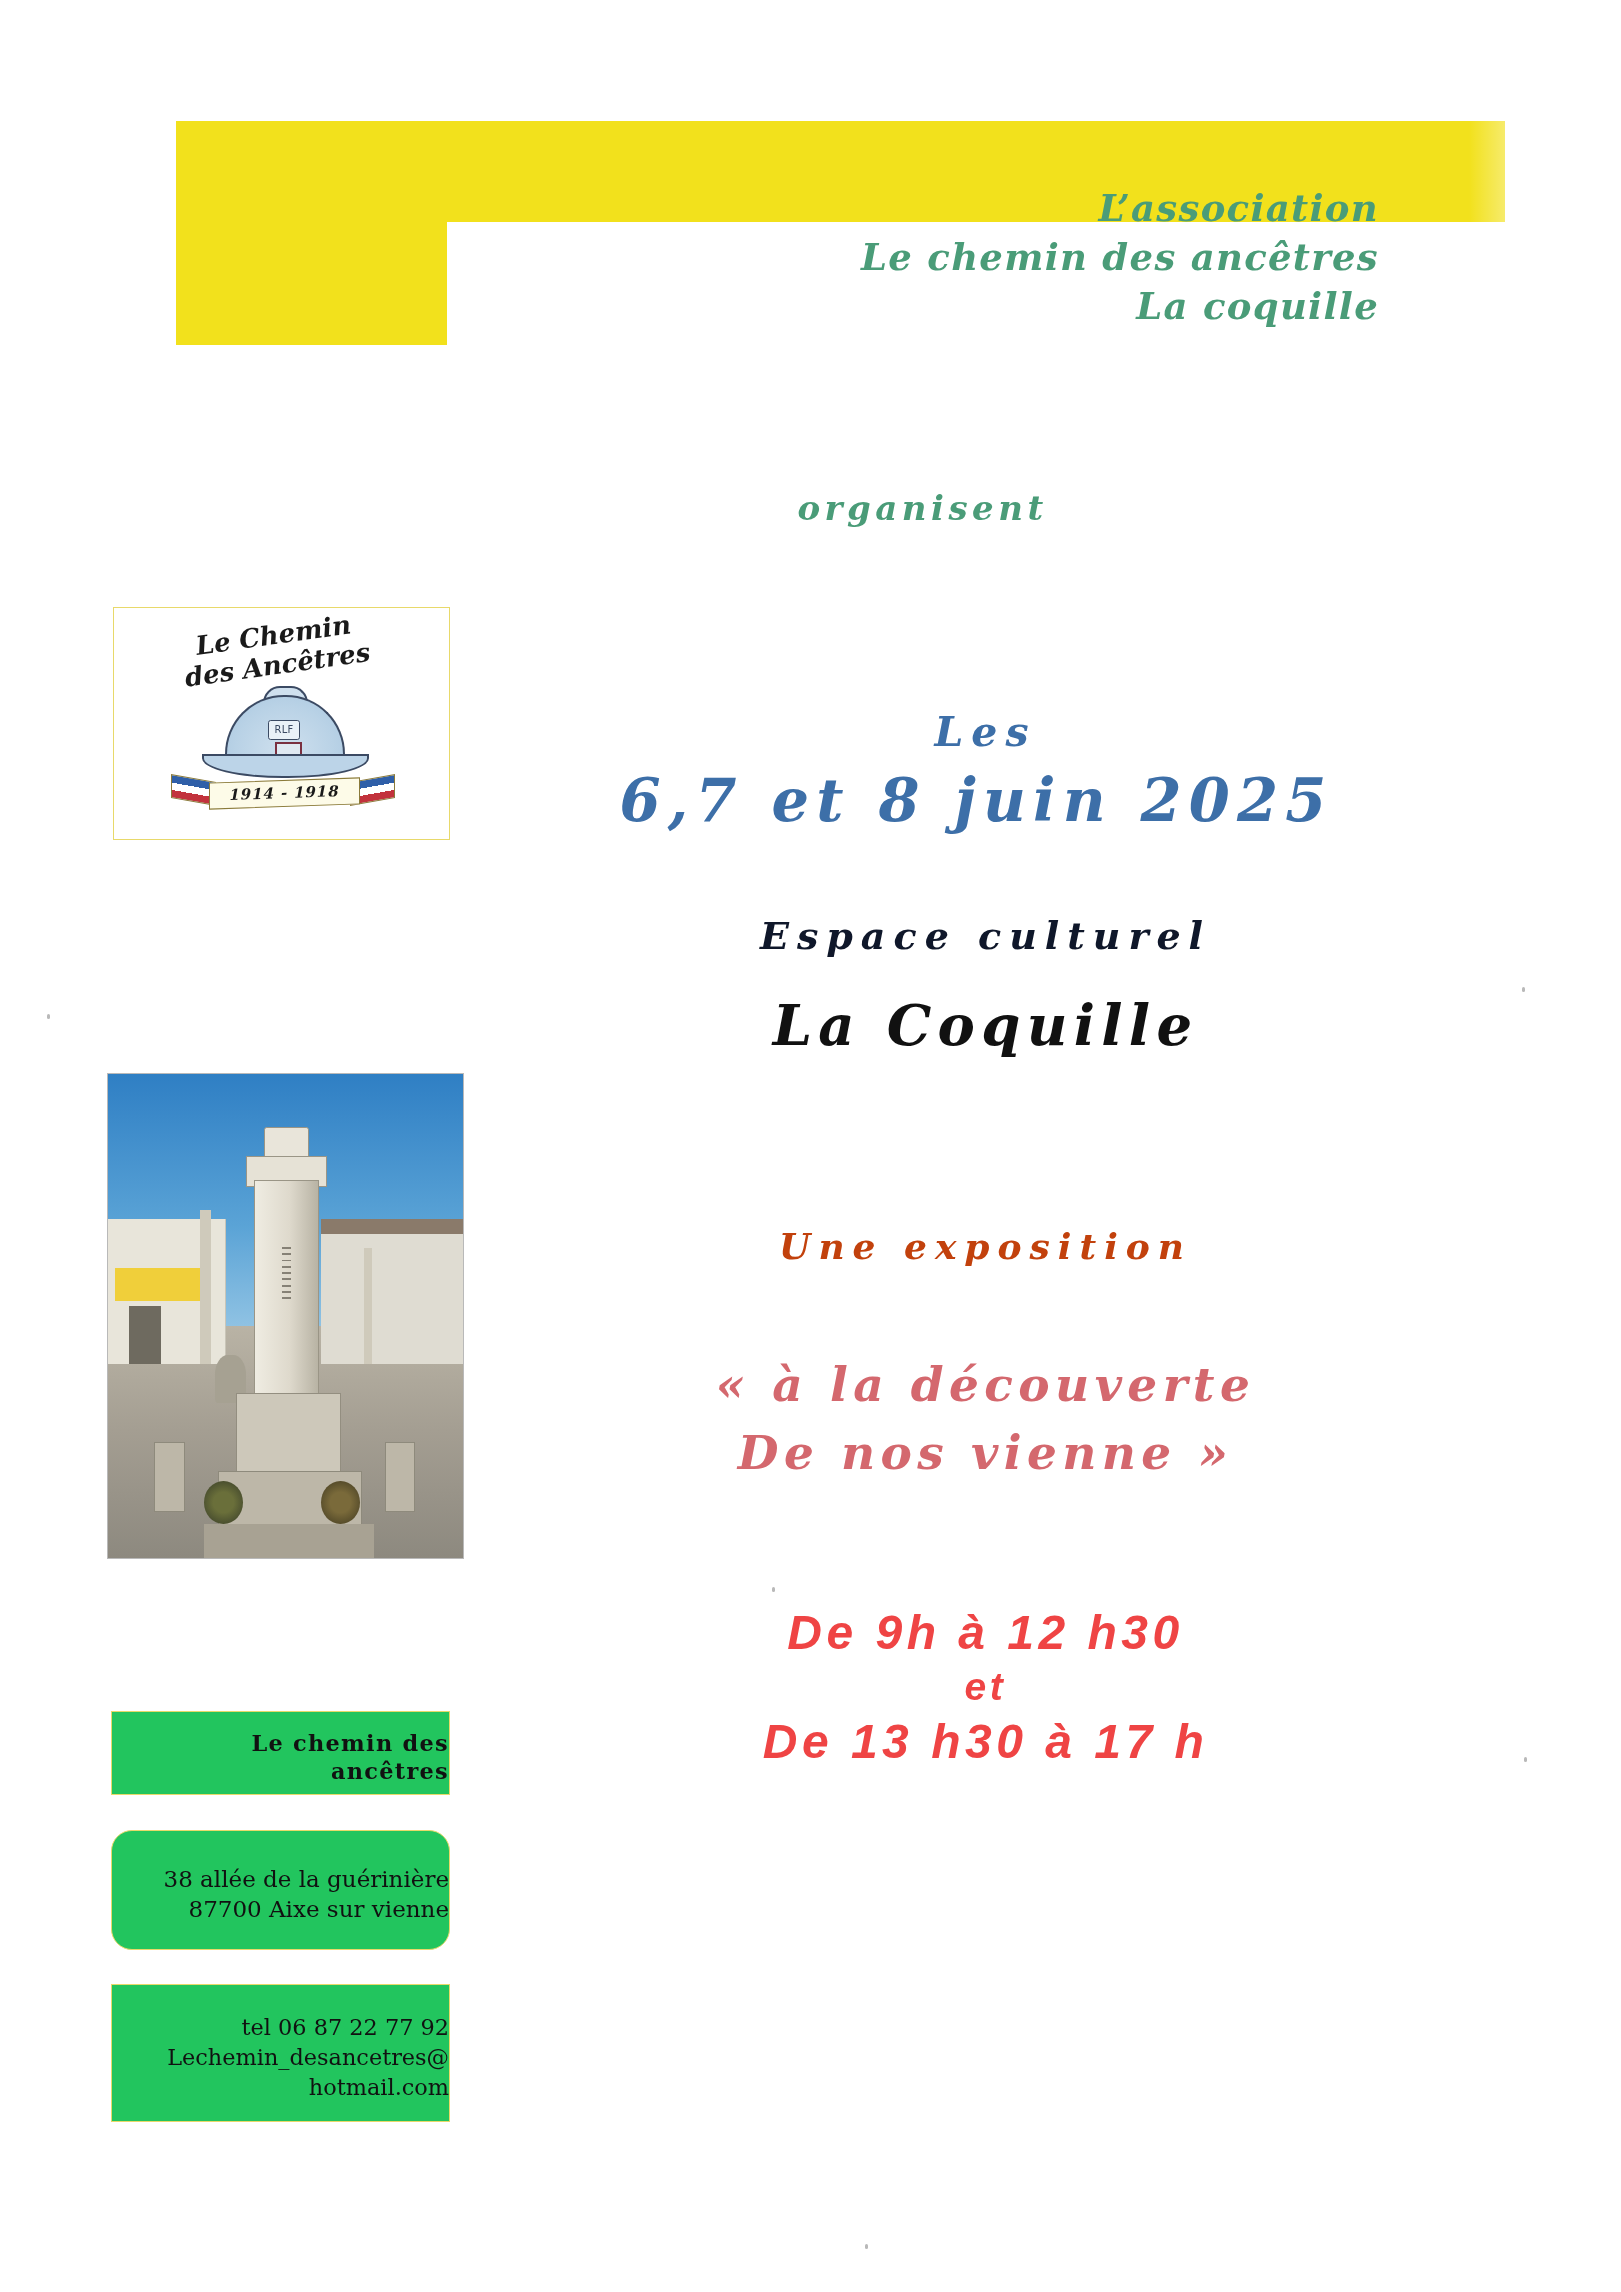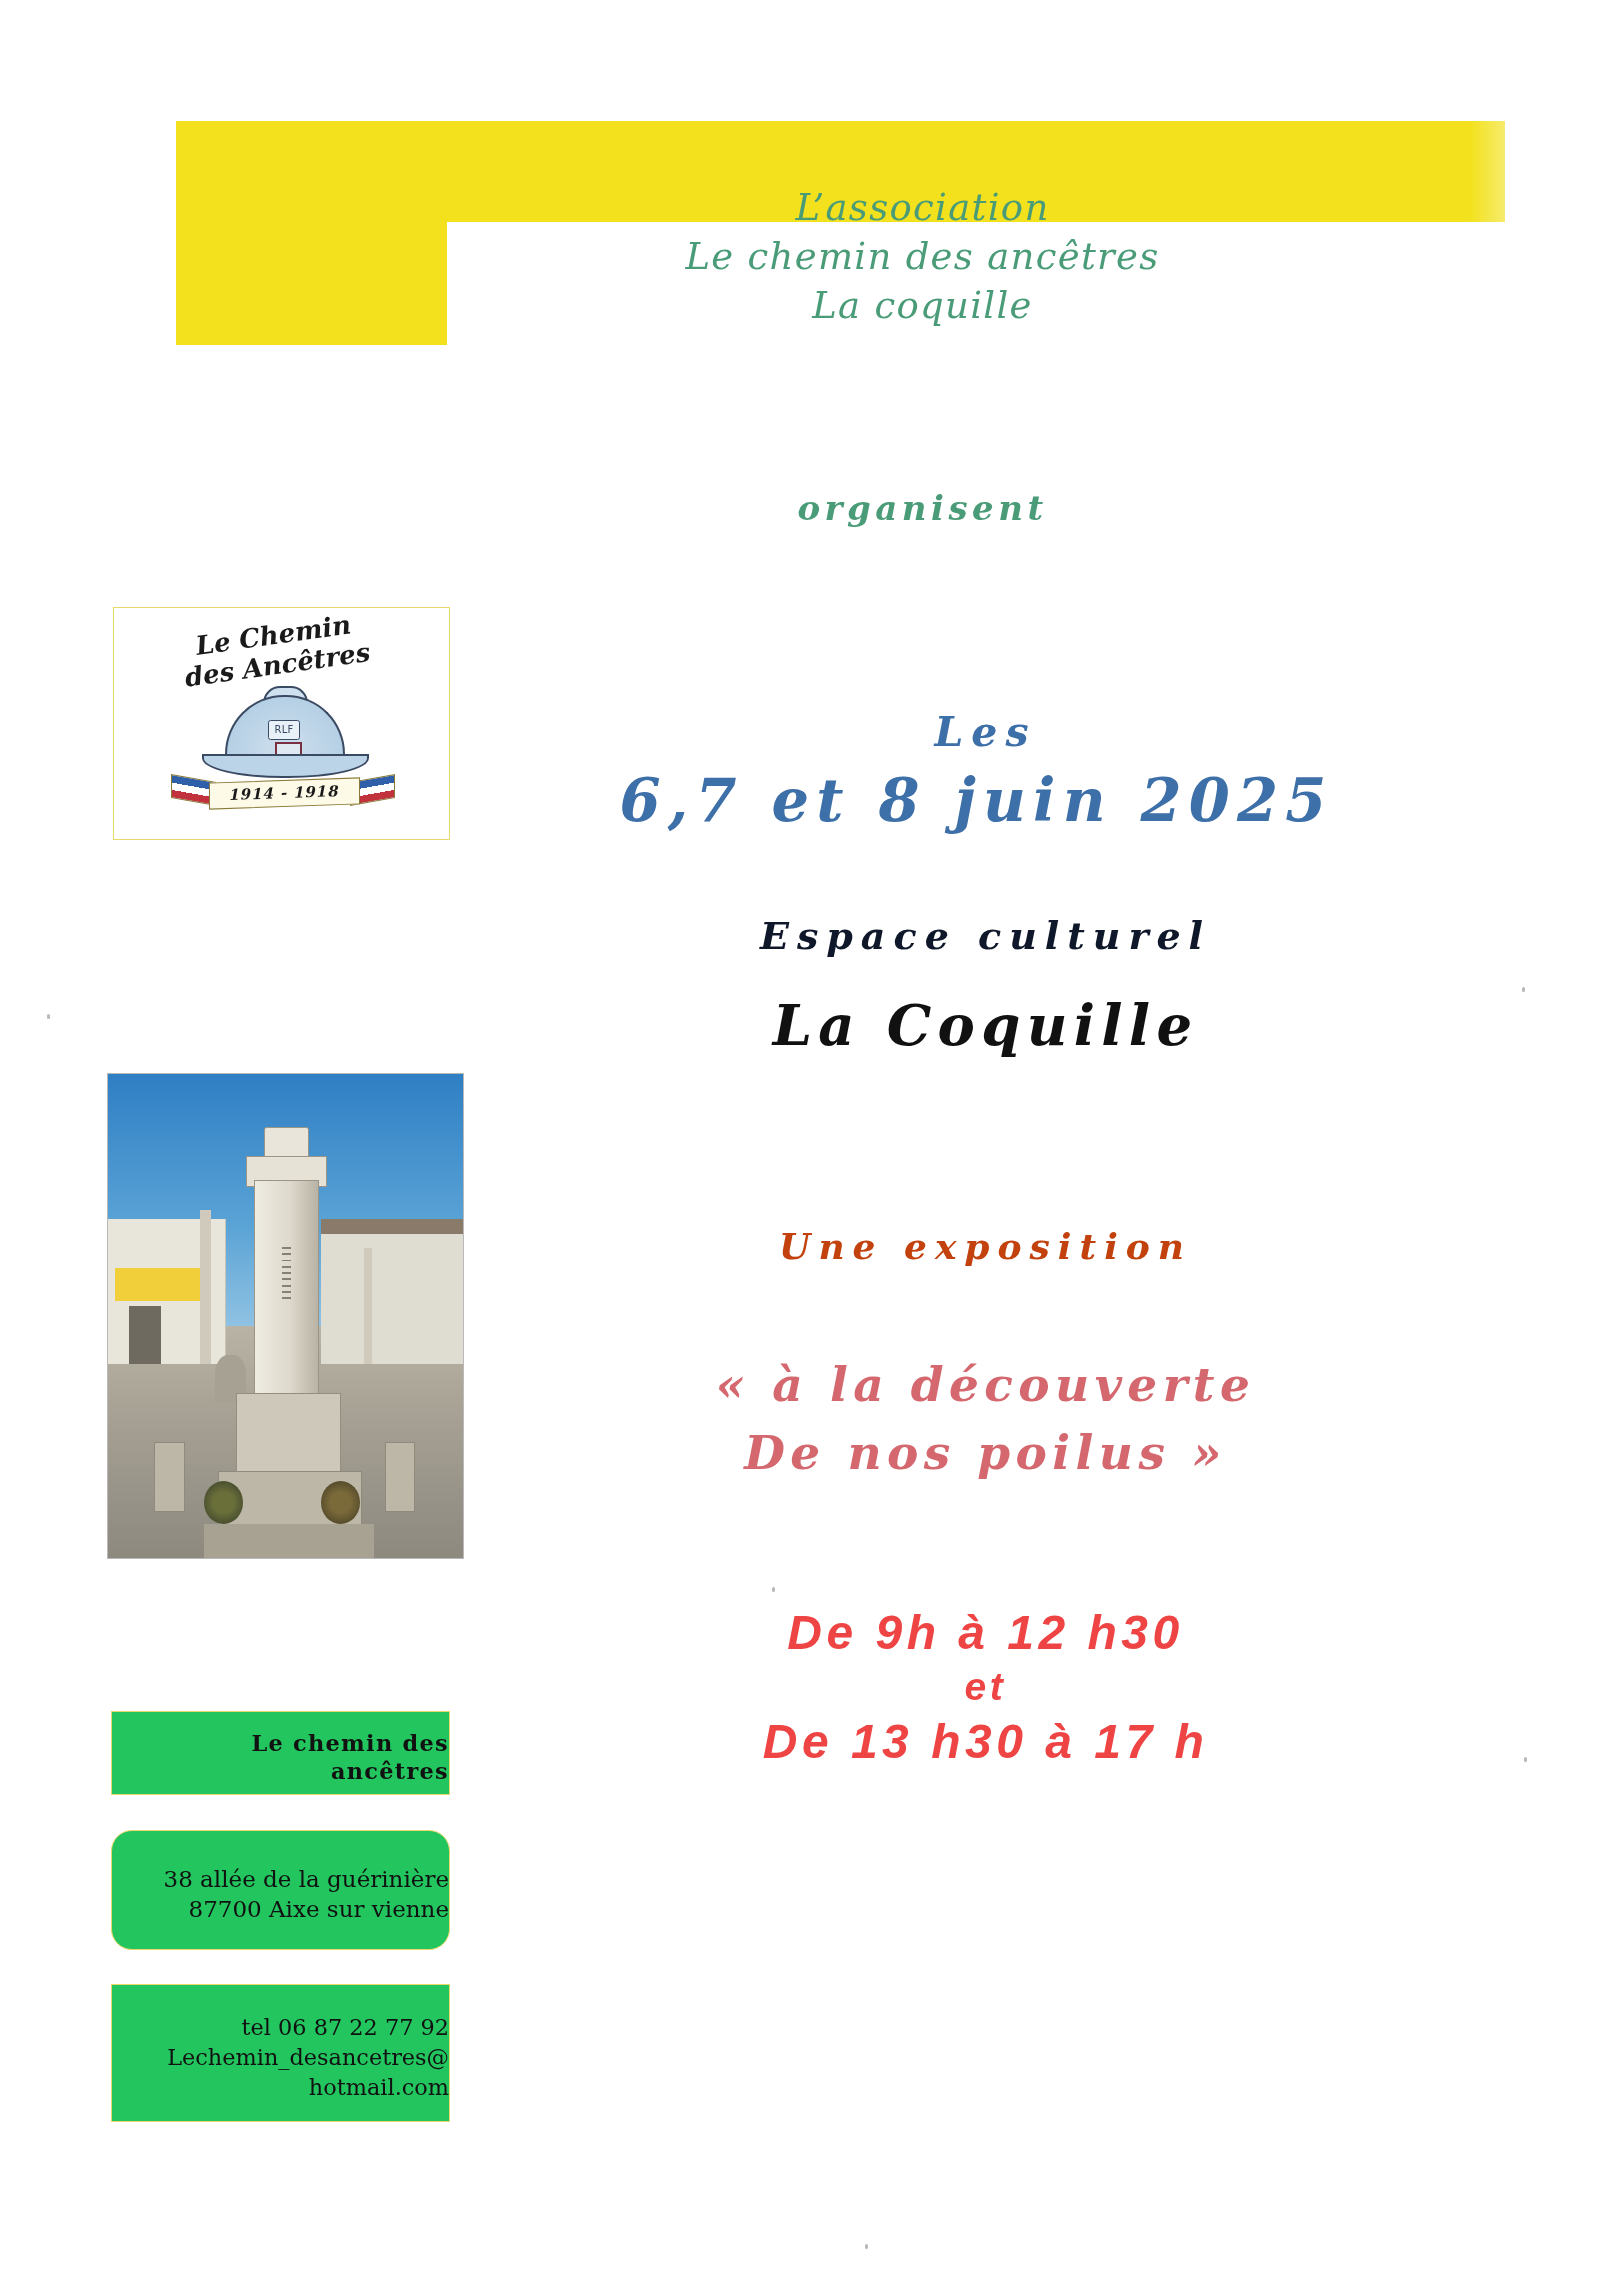--- a/index.html
+++ b/index.html
@@ -47,25 +47,25 @@
     width: 36px;
     background: linear-gradient(to right, rgba(242,225,28,0), rgba(255,255,255,0.35));
   }
 
   
   .header-text {
     position: absolute;
     top: 184px;
     left: 466px;
     width: 913px;
-    text-align: center;
+    text-align: right;
     color: #4a9c78;
     font-family: "DejaVu Serif", serif;
     font-style: italic;
-    font-weight: normal;
+    font-weight: bold;
     font-size: 37px;
     line-height: 1.32;
     letter-spacing: 1.3px;
   }
   .header-text .line { white-space: nowrap; }
   .organisent {
     position: absolute;
     top: 488px;
     left: 466px;
     width: 913px;
@@ -507,21 +507,21 @@
 
 <div class="mc les">Les</div>
 <div class="mc dates">6,7 et 8 juin 2025</div>
 
 <div class="mc espace">Espace culturel</div>
 <div class="mc lacoquille">La Coquille</div>
 
 <div class="mc expo">Une exposition</div>
 <div class="mc titre">
   <div>« à la découverte</div>
-  <div>De nos poilus »</div>
+  <div>De nos vienne »</div>
 </div>
 
 <div class="mc horaires">
   <div>De 9h à 12 h30</div>
   <div class="et">et</div>
   <div>De 13 h30 à 17 h</div>
 </div>
 
 <div class="speck" style="left:47px; top:1014px;"></div>
 <div class="speck" style="left:1522px; top:987px;"></div>

